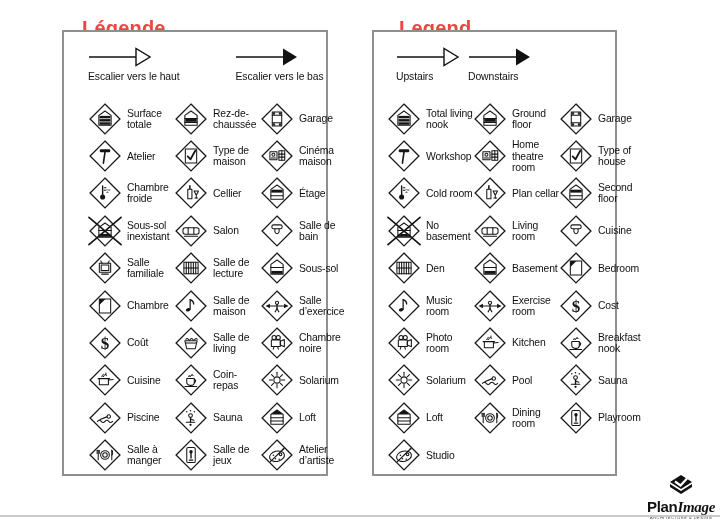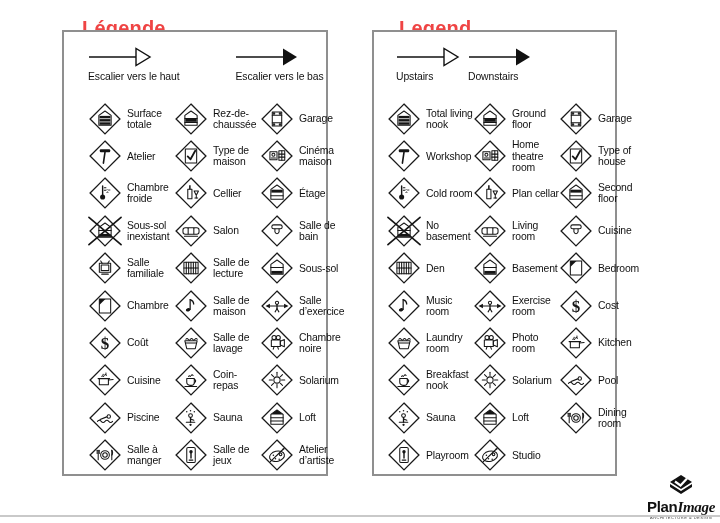--- a/index.html
+++ b/index.html
@@ -294,21 +294,21 @@
       </div>
       <div class="cell">
         <svg viewBox="0 0 36 36">
           <polygon points="18,2.2 33.8,18 18,33.8 2.2,18" fill="#ffffff" stroke="#1a1a1a" stroke-width="1.4"></polygon>
           <g fill="none" stroke="#151515" stroke-width="1.1" stroke-linecap="round" stroke-linejoin="round">
             <path d="M11.5 15.7 h13 l-2 8.3 h-9 z"></path>
             <path d="M12.6 14.1 q1.2 -1.9 2.4 0 q1.2 1.9 2.4 0 q1.2 -1.9 2.4 0 q1.2 1.9 2.4 0 q1.2 -1.9 2.4 0"></path>
             <line x1="12.2" y1="18" x2="23.8" y2="18"></line>
           </g>
         </svg>
-        <div class="lbl">Salle de lavage</div>
+        <div class="lbl">Salle de living</div>
       </div>
       <div class="cell">
         <svg viewBox="0 0 36 36">
           <polygon points="18,2.2 33.8,18 18,33.8 2.2,18" fill="#ffffff" stroke="#1a1a1a" stroke-width="1.4"></polygon>
           <g fill="none" stroke="#151515" stroke-width="1.1" stroke-linecap="round" stroke-linejoin="round">
             <rect x="12" y="14.8" width="9.5" height="6.8"></rect>
             <circle cx="14.9" cy="12.2" r="2.2"></circle>
             <circle cx="19.3" cy="12.2" r="2.2"></circle>
             <path d="M21.5 16.2 L25.8 14.4 L25.8 22 L21.5 20.2 Z"></path>
             <line x1="15" y1="21.6" x2="14" y2="24.5"></line>
@@ -676,31 +676,20 @@
           </g>
         </svg>
         <div class="lbl">Exercise room</div>
       </div>
       <div class="cell">
         <svg viewBox="0 0 36 36">
           <polygon points="18,2.2 33.8,18 18,33.8 2.2,18" fill="#ffffff" stroke="#1a1a1a" stroke-width="1.4"></polygon>
           <text x="18" y="24.5" text-anchor="middle" font-size="18" font-weight="bold" font-family="Liberation Serif, serif" fill="#151515">$</text>
         </svg>
         <div class="lbl">Cost</div>
-      </div>
-      <div class="cell">
-        <svg viewBox="0 0 36 36">
-          <polygon points="18,2.2 33.8,18 18,33.8 2.2,18" fill="#ffffff" stroke="#1a1a1a" stroke-width="1.4"></polygon>
-          <g fill="none" stroke="#151515" stroke-width="1.1" stroke-linecap="round" stroke-linejoin="round">
-            <path d="M11.5 15.7 h13 l-2 8.3 h-9 z"></path>
-            <path d="M12.6 14.1 q1.2 -1.9 2.4 0 q1.2 1.9 2.4 0 q1.2 -1.9 2.4 0 q1.2 1.9 2.4 0 q1.2 -1.9 2.4 0"></path>
-            <line x1="12.2" y1="18" x2="23.8" y2="18"></line>
-          </g>
-        </svg>
-        <div class="lbl">Laundry room</div>
       </div>
       <div class="cell">
         <svg viewBox="0 0 36 36">
           <polygon points="18,2.2 33.8,18 18,33.8 2.2,18" fill="#ffffff" stroke="#1a1a1a" stroke-width="1.4"></polygon>
           <g fill="none" stroke="#151515" stroke-width="1.1" stroke-linecap="round" stroke-linejoin="round">
             <rect x="12" y="14.8" width="9.5" height="6.8"></rect>
             <circle cx="14.9" cy="12.2" r="2.2"></circle>
             <circle cx="19.3" cy="12.2" r="2.2"></circle>
             <path d="M21.5 16.2 L25.8 14.4 L25.8 22 L21.5 20.2 Z"></path>
             <line x1="15" y1="21.6" x2="14" y2="24.5"></line>

